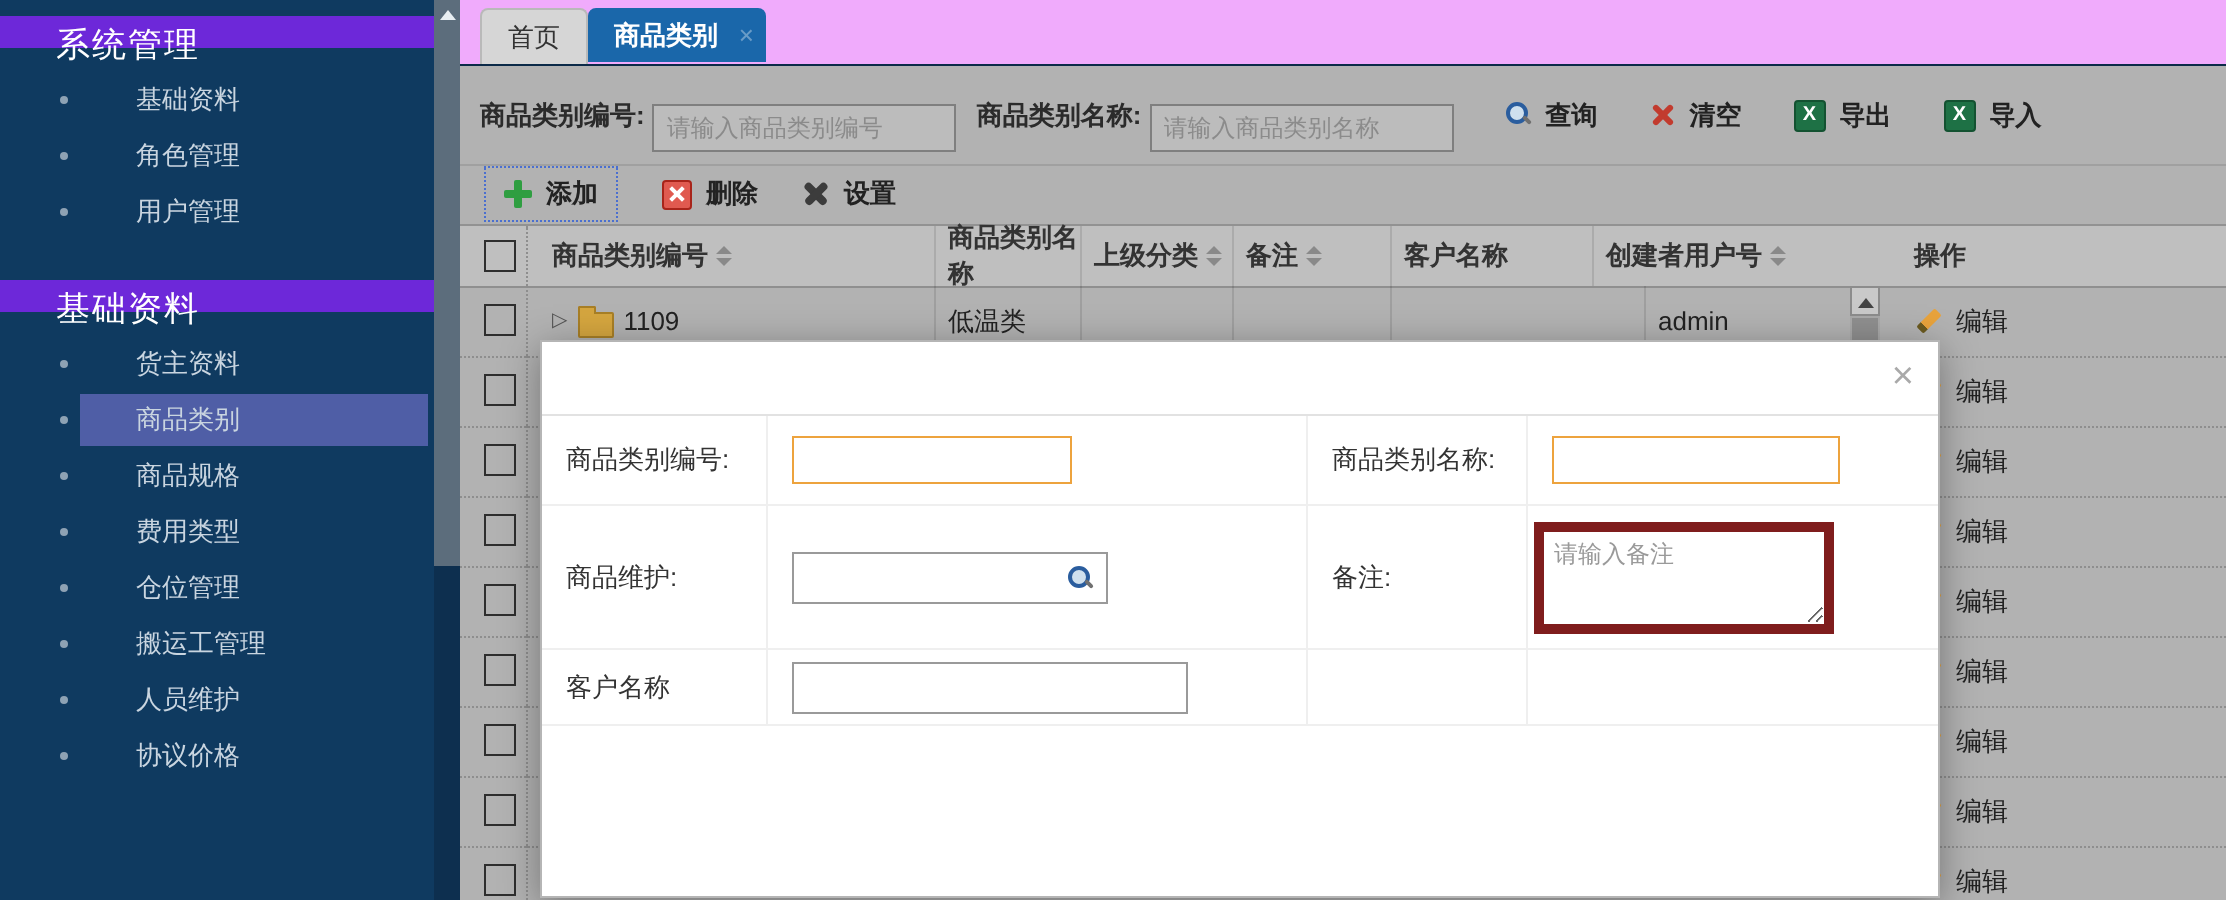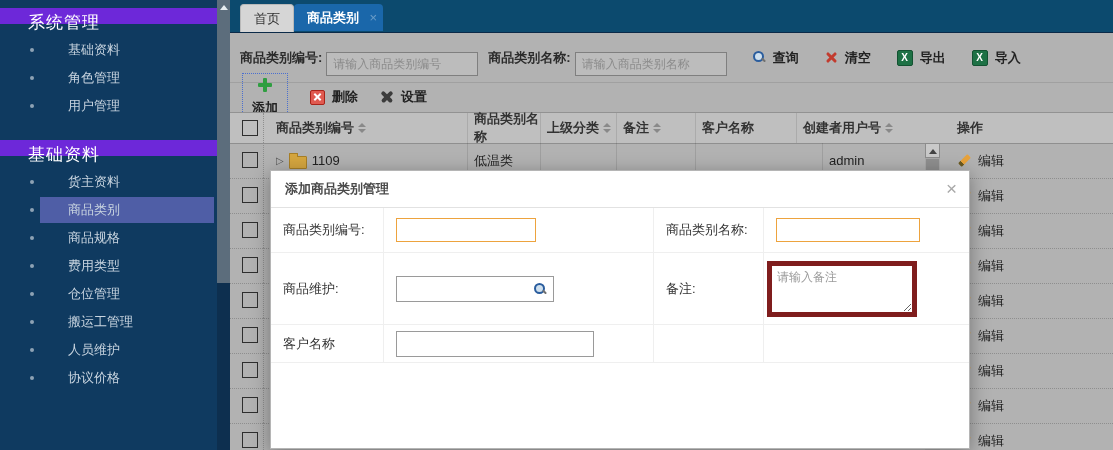--- a/index.html
+++ b/index.html
@@ -14,41 +14,41 @@
   .sb-item .blt{position:absolute;left:30px;top:12px;width:4px;height:4px;border-radius:50%;background:#8ea2b4;}
   .sb-item .lbl{position:absolute;left:68px;z-index:1;}
   .sb-item.active::before{content:"";position:absolute;left:40px;right:16px;top:1px;bottom:1px;background:#4f5ea6;}
   .sb-scroll{position:absolute;right:0;top:0;width:13px;height:450px;background:#0d2f4f;}
   .sb-thumb{position:absolute;left:0;top:0;width:13px;height:283px;background:#5c6d7c;}
   .sb-up{position:absolute;left:3px;top:5px;width:0;height:0;border-left:4px solid transparent;
          border-right:4px solid transparent;border-bottom:5px solid #e8eef2;}
 
   
   .main{position:absolute;left:230px;top:0;right:0;bottom:0;}
-  .tabbar{position:absolute;left:0;top:0;right:0;height:32px;background:#0c4a6e;border-bottom:1px solid #0b2a48;}
+  .tabbar{position:absolute;left:0;top:0;right:0;height:32px;background:#f0abfc;border-bottom:1px solid #0b2a48;}
   .tab{position:absolute;top:4px;height:27px;line-height:27px;border-radius:4px 4px 0 0;
        font-size:13px;padding:0 13px;cursor:pointer;}
   .tab.home{left:10px;background:#d6d6d6;color:#333;border:1px solid #b9b9b9;border-bottom:none;}
   .tab.act{left:64px;background:#1a67aa;color:#fff;font-weight:bold;padding-right:24px;}
   .tab.act .tclose{position:absolute;right:6px;top:0;color:rgba(255,255,255,.35);font-weight:normal;}
 
   
   .searchbar{position:absolute;left:0;top:33px;right:0;height:49px;border-bottom:1px solid #a0a0a0;
              display:flex;align-items:center;font-size:13px;color:#2b2b2b;}
   .flabel{font-weight:bold;margin-left:10px;}
   .sinput{width:138px;height:22px;margin-left:4px;background:#bcbcbc;border:1px solid #7f7f7f;
           font-size:12px;color:#444;padding:0 6px;font-family:inherit;margin-top:13px;}
   .sinput::placeholder{color:#8b8b8b;}
   .tbtn{display:flex;align-items:center;gap:7px;margin-left:26px;cursor:pointer;color:#222;font-weight:bold;}
 
   
   .toolbar2{position:absolute;left:0;top:82px;right:0;height:30px;border-bottom:1px solid #949494;
             display:flex;align-items:center;font-size:13px;color:#222;}
   .t2btn{display:flex;align-items:center;gap:7px;cursor:pointer;font-weight:bold;}
-  .t2btn.focus{border:1px dotted #4a6fd0;padding:4px 9px;margin-left:12px;flex-direction:column;}
+  .t2btn.focus{border:1px dotted #4a6fd0;padding:4px 9px;margin-left:12px;}
   .t2btn.plain{margin-left:22px;}
 
   
   .ic-search{position:relative;width:13px;height:13px;display:inline-block;}
   .ic-search::before{content:"";position:absolute;left:0;top:0;width:7px;height:7px;border:2px solid #2a5d9e;
                      border-radius:50%;background:#cfe0ee;}
   .ic-search::after{content:"";position:absolute;left:8px;top:8px;width:5px;height:2px;background:#707070;
                     transform:rotate(45deg);border-radius:1px;}
   .ic-xred{position:relative;width:13px;height:13px;display:inline-block;}
   .ic-xred::before,.ic-xred::after{content:"";position:absolute;left:0;top:5px;width:13px;height:3px;
@@ -383,21 +383,20 @@
         </span>
       </div>
 
     <div class="tscroll">
       <span class="ts-up"></span>
       <span class="ts-thumb"></span>
     </div>
 
     <div class="modal">
       <div class="m-head">
-        <span class="m-title">添加商品类别管理</span>
         <span class="m-close">×</span>
       </div>
       <div class="m-grid">
 
         <div class="m-cell">商品类别编号:</div>
         <div class="m-cell">
           <input class="inp-orange" type="text" style="">
           </div>
         <div class="m-cell">商品类别名称:</div>
         <div class="m-cell nor">

